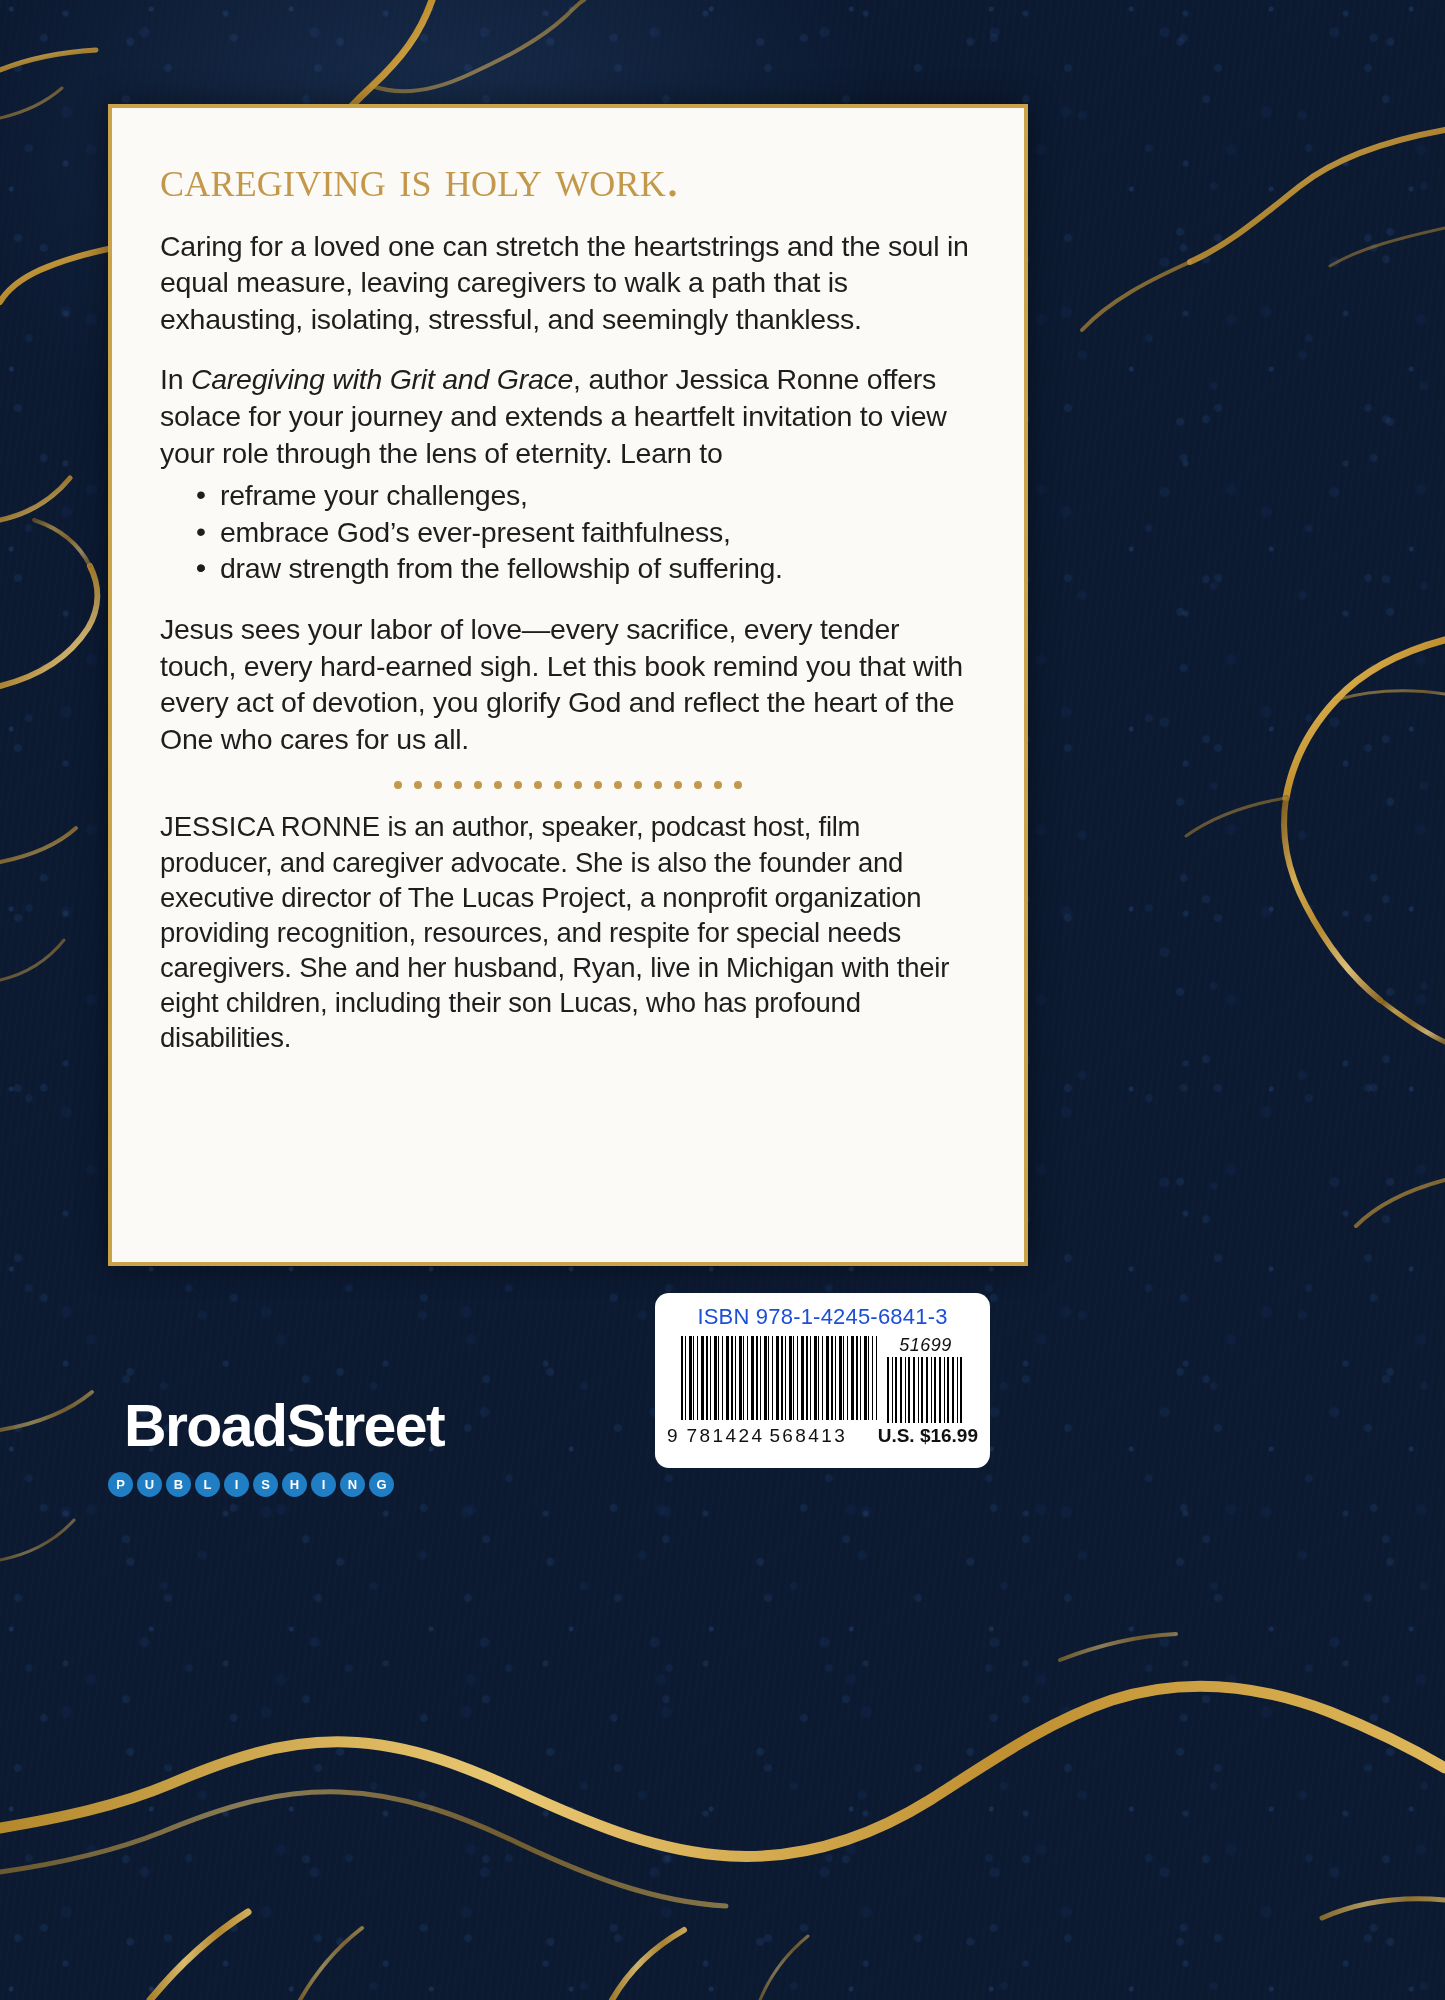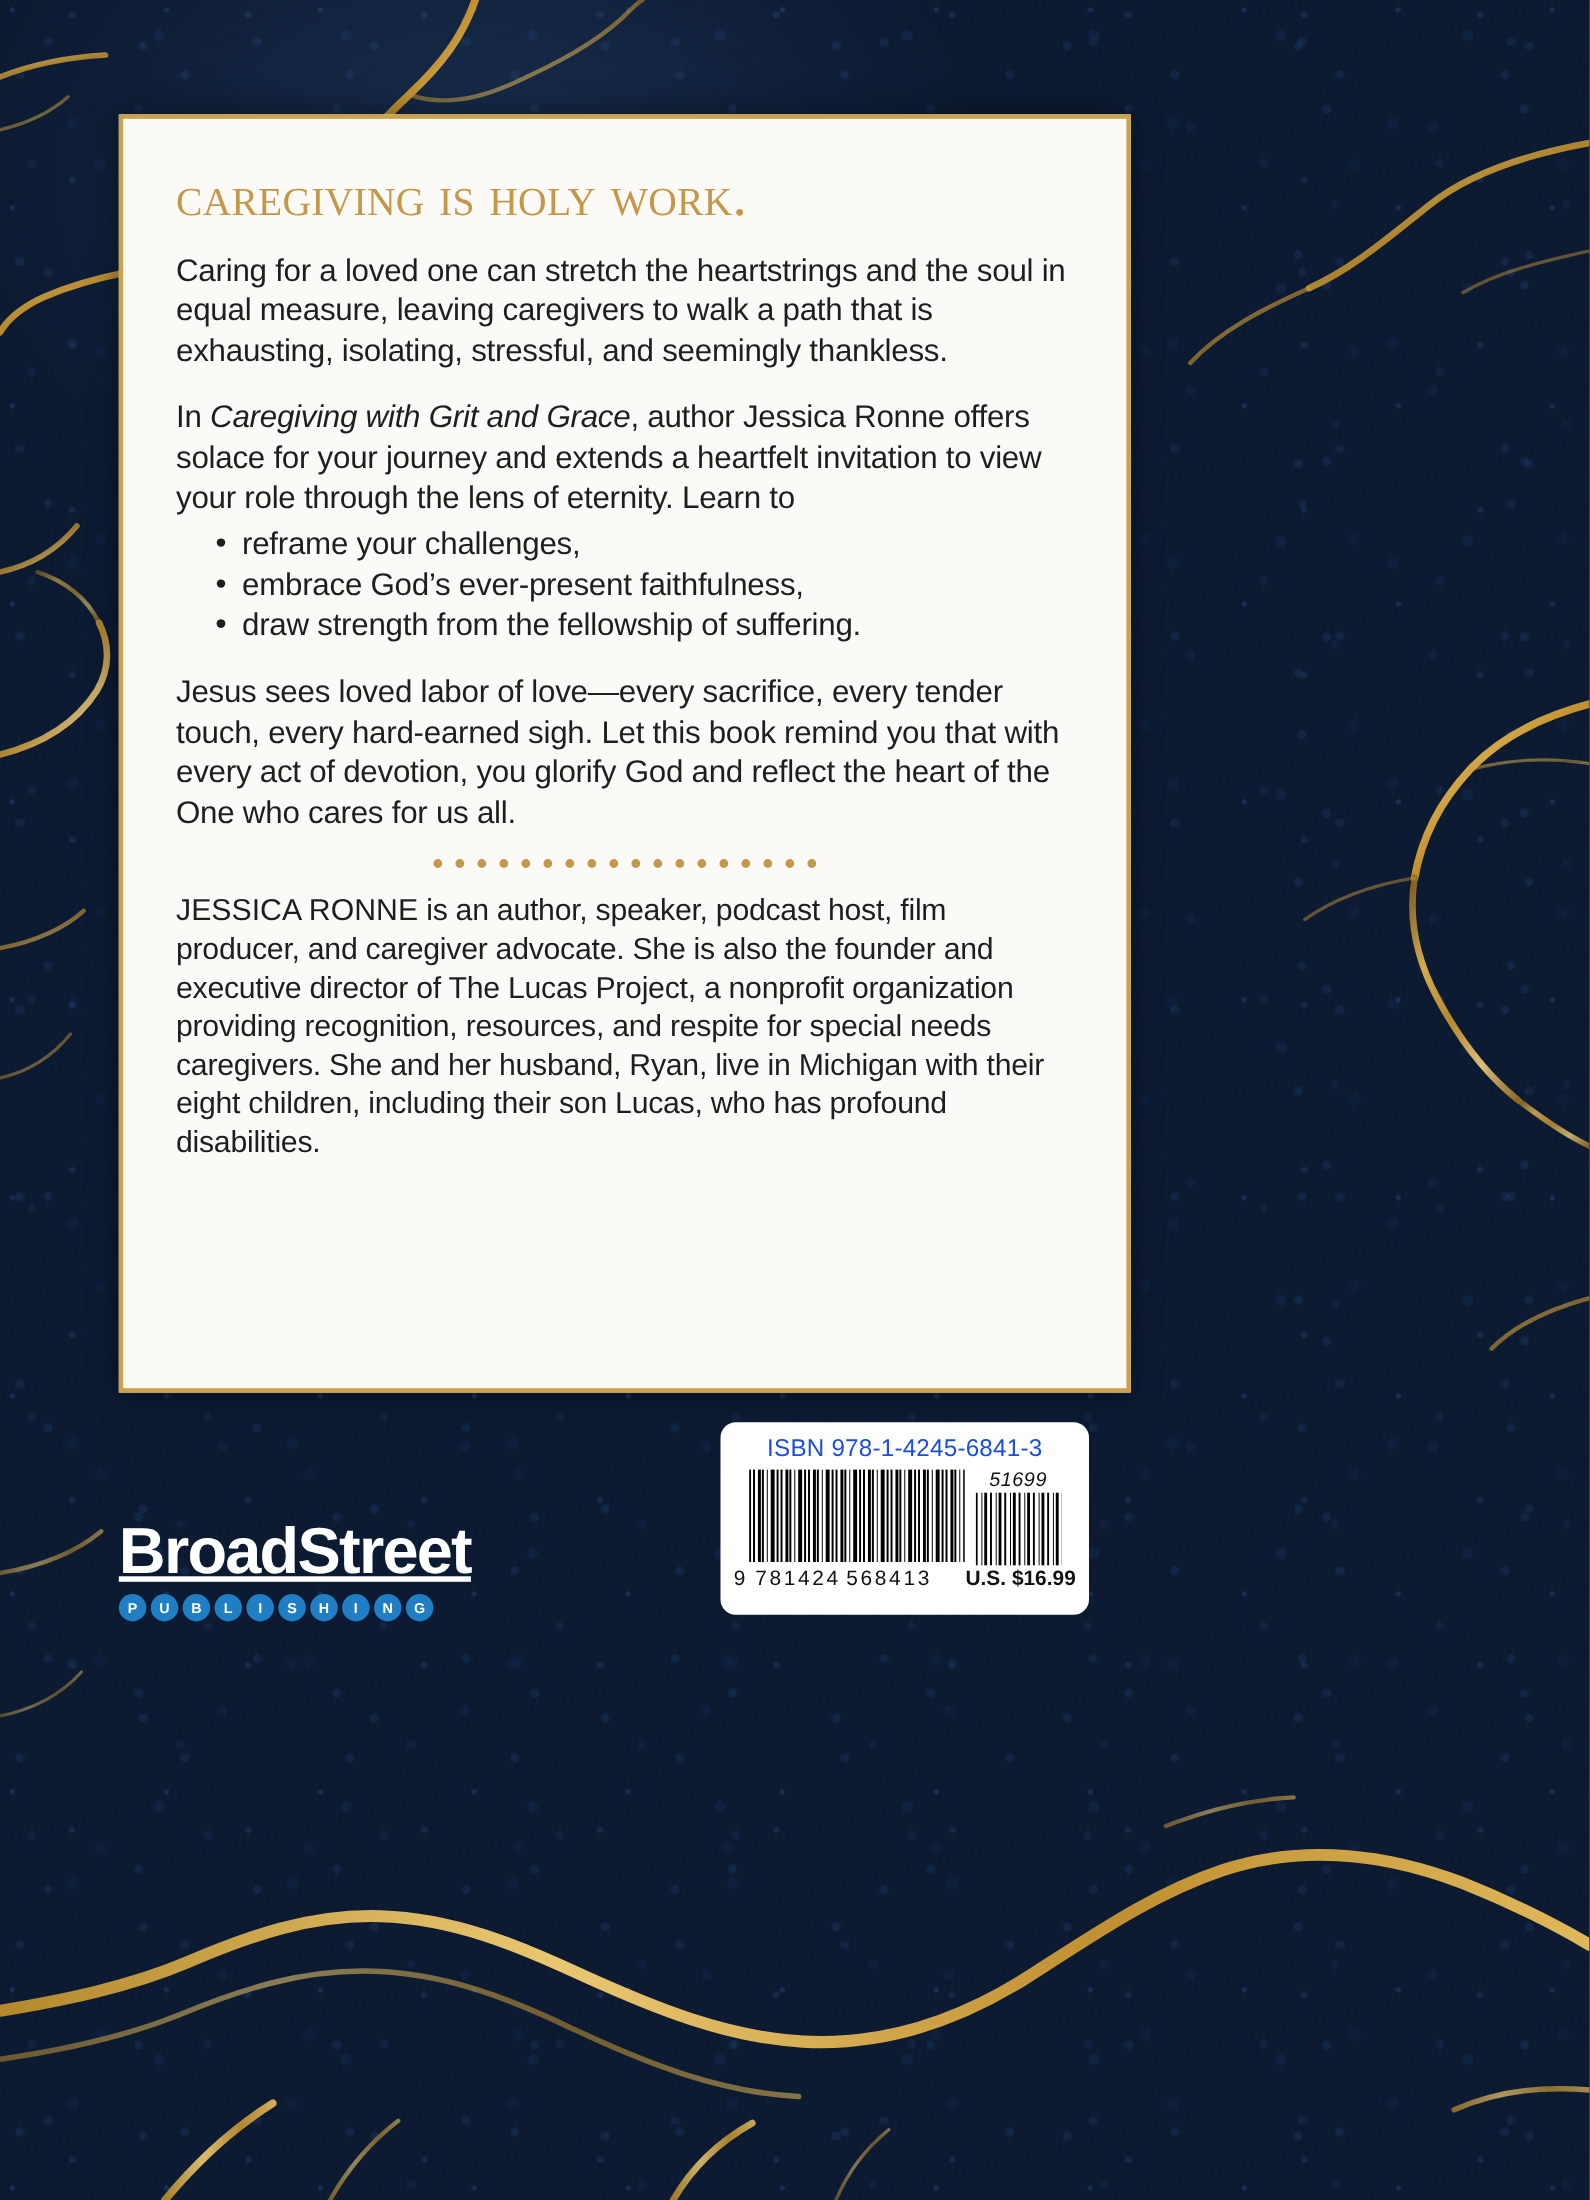--- a/index.html
+++ b/index.html
@@ -144,22 +144,21 @@
     left:108px;top:1381px;
     width:420px;
   }
   .logo .wordmark{
     font-family:"Liberation Sans", sans-serif;
     font-weight:bold;
     font-size:59px;
     color:#ffffff;
     letter-spacing:-1.6px;
     line-height:1;
-    margin:0;
-    text-decoration:underline;
+    margin:16px;
   }
   .logo .sub{
     margin-top:9px;
     display:flex;
     gap:4px;
     align-items:center;
   }
   .logo .sub span.ltr{
     display:inline-flex;
     align-items:center;justify-content:center;
@@ -306,21 +305,21 @@
 
       <p class="body tight"><span>In </span><em>Caregiving with Grit and Grace</em><span>, author Jessica Ronne offers solace for your journey and extends a heartfelt invitation to view your role through the lens of eternity. Learn to</span></p>
 
       <ul class="learn">
         <li><span class="b">•</span><span>reframe your challenges,</span></li>
         <li><span class="b">•</span><span>embrace God’s ever-present faithfulness,</span></li>
         <li><span class="b">•</span></li>
         <li><span class="b">•</span><span>draw strength from the fellowship of suffering.</span></li>
       </ul>
 
-      <p class="body">Jesus sees loved labor of love—every sacrifice, every tender touch, every hard-earned sigh. Let this book remind you that with every act of devotion, you glorify God and reflect the heart of the One who cares for us all.</p>
+      <p class="body">Jesus sees your labor of love—every sacrifice, every tender touch, every hard-earned sigh. Let this book remind you that with every act of devotion, you glorify God and reflect the heart of the One who cares for us all.</p>
 
       <div class="dots" id="dot-divider"><i style="background: rgb(195, 152, 74);"></i><i style="background: rgb(195, 152, 74);"></i><i style="background: rgb(195, 152, 74);"></i><i style="background: rgb(195, 152, 74);"></i><i style="background: rgb(195, 152, 74);"></i><i style="background: rgb(195, 152, 74);"></i><i style="background: rgb(195, 152, 74);"></i><i style="background: rgb(195, 152, 74);"></i><i style="background: rgb(195, 152, 74);"></i><i style="background: rgb(195, 152, 74);"></i><i style="background: rgb(195, 152, 74);"></i><i style="background: rgb(195, 152, 74);"></i><i style="background: rgb(195, 152, 74);"></i><i style="background: rgb(195, 152, 74);"></i><i style="background: rgb(195, 152, 74);"></i><i style="background: rgb(195, 152, 74);"></i><i style="background: rgb(195, 152, 74);"></i><i style="background: rgb(195, 152, 74);"></i></div>
 
       <p class="bio"><b>JESSICA RONNE</b><span> is an author, speaker, podcast host, film producer, and caregiver advocate. She is also the founder and executive director of The Lucas Project, a nonprofit organization providing recognition, resources, and respite for special needs caregivers. She and her husband, Ryan, live in Michigan with their eight children, including their son Lucas, who has profound disabilities.</span></p>
 
     </div>
   </div>
 
   <div class="logo">
     <div class="wordmark">BroadStreet</div>

